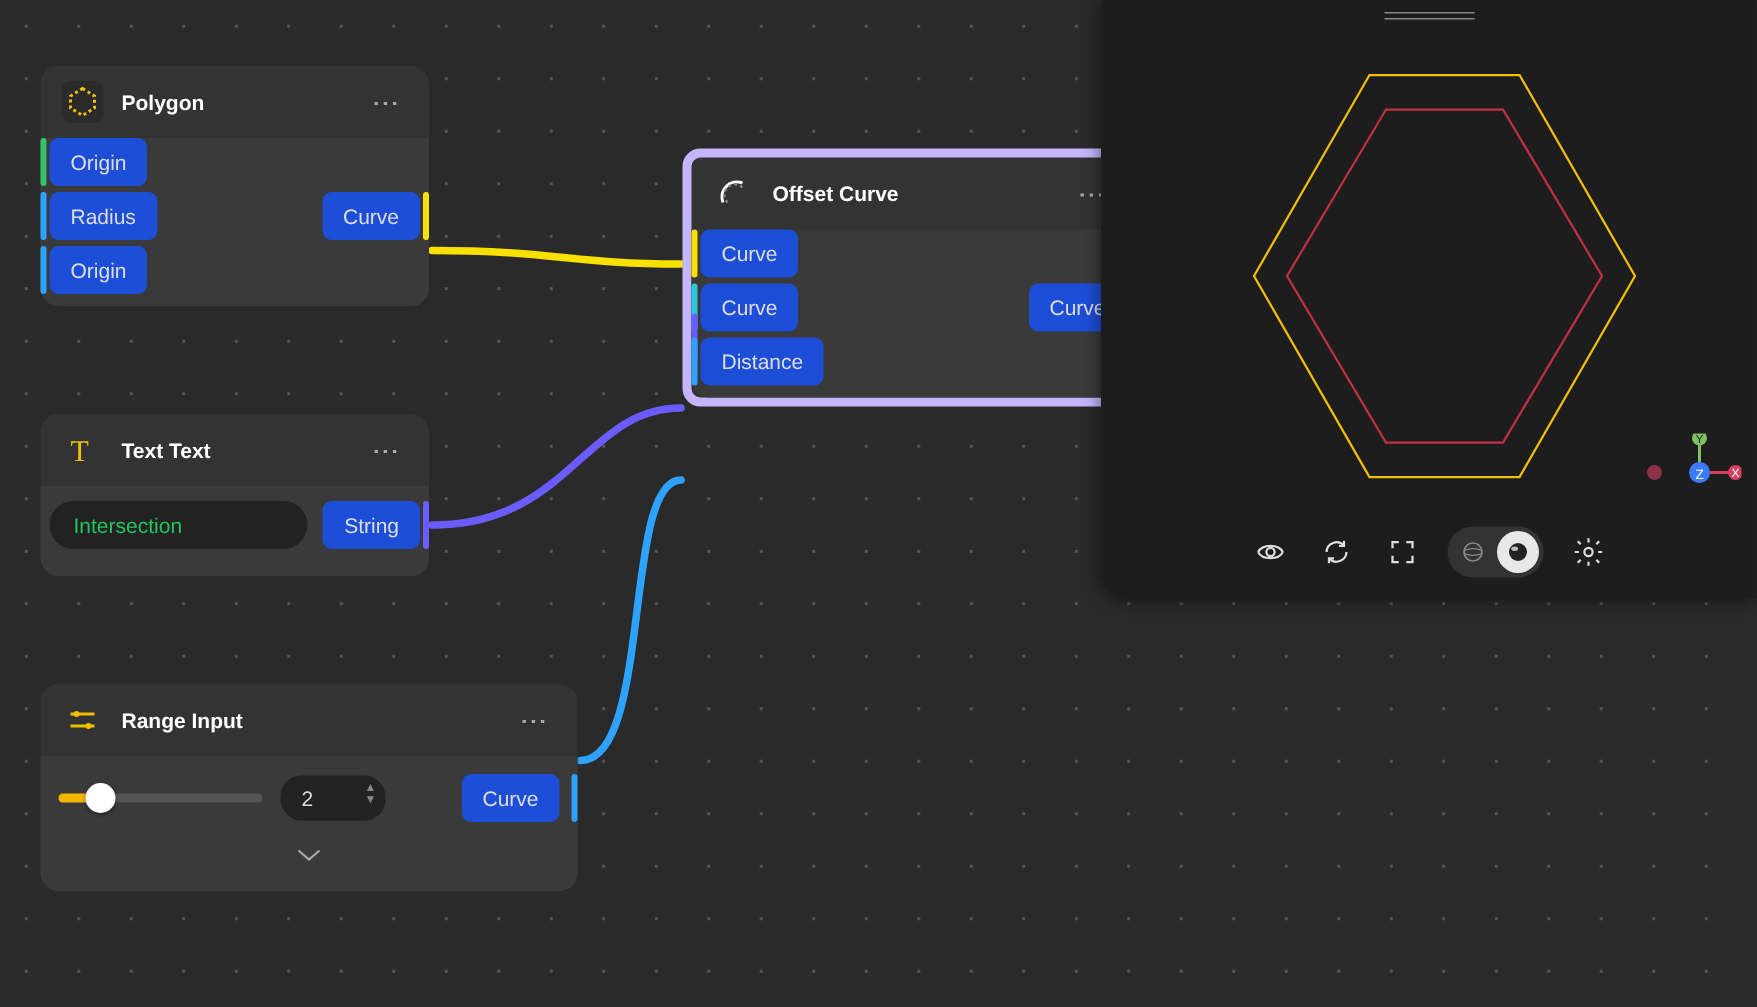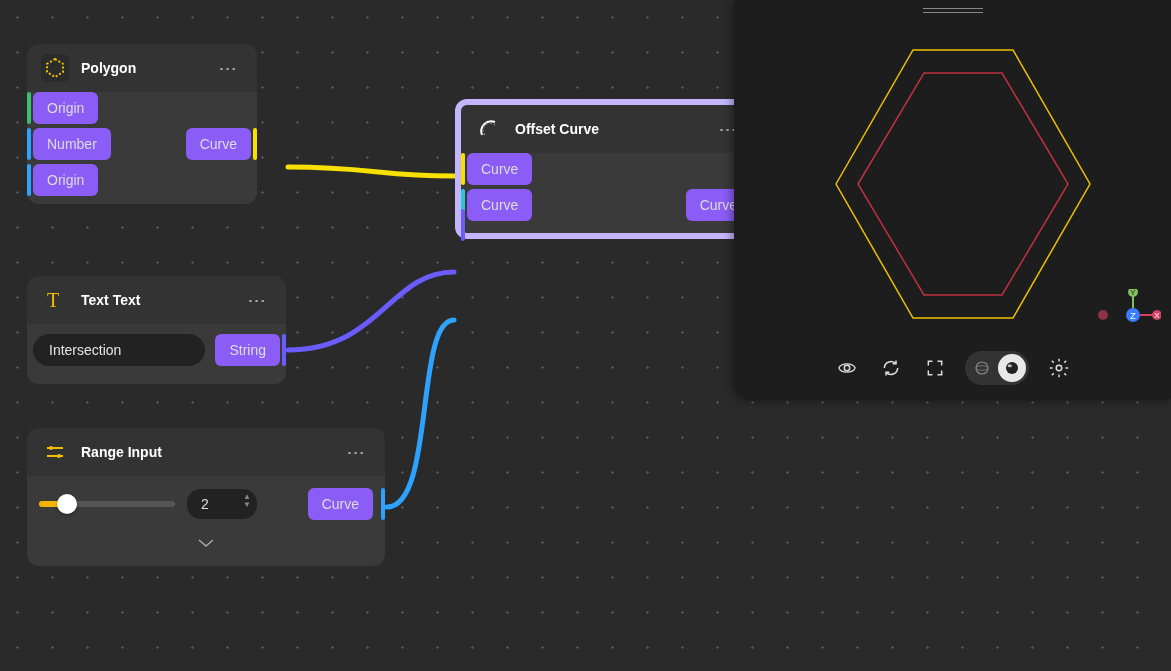--- a/index.html
+++ b/index.html
@@ -71,61 +71,61 @@
       justify-content: space-between;
       align-items: center;
       padding: 0;
       position: relative;
     }
 
     .port-in, .port-out { display: flex; align-items: center; }
     .port-out { padding: 4px 0 4px 0; }
 
     .port-label {
-      background: #8b5cf6;
+      background: #1d4ed8;
       padding: 8px 14px;
       border-radius: 6px;
       font-size: 14px;
       color: #ddd;
       display: inline-block;
       position: relative;
     }
 
     
     .tick {
       width: 4px;
       height: 32px;
       border-radius: 2px;
       position: absolute;
     }
     .tick.left  { left: -6px; }
     .tick.right { right: -6px; }
 
     
-    #node-polygon { top: 44px; left: 27px; width: 230px; }
+    #node-polygon { top: 44px; left: 27px; width: 259px; }
     #node-polygon .node-icon { background: #2b2b2b; }
     
     
     #node-text { top: 276px; left: 27px; width: 259px; }
     #node-text .node-icon {}
 
     
-    #node-range { top: 428px; left: 27px; width: 358px; }
+    #node-range { top: 456px; left: 27px; width: 358px; }
     #node-range .node-icon {}
 
     
     #node-offset { top: 99px; left: 455px; width: 308px; border: 6px solid #c4b5fd; }
     #node-offset .node-icon {}
 
     .text-field {
       background: #222;
       border-radius: 16px;
       padding: 8px 16px;
       font-size: 14px;
-      color: #e5e5e5;
+      color: #22c55e;
       flex: 1;
       margin-right: 10px;
     }
 
     
     .slider-wrap {
       display: flex;
       align-items: center;
       gap: 12px;
       padding: 8px 6px 6px 6px;
@@ -300,21 +300,21 @@
     <span class="menu-icon">⋮</span>
   </div>
   <div class="node-body">
     <div class="port-row">
       <div class="tick left" style="background:#34c26d"></div>
       <span class="port-label">Origin</span>
       <span></span>
     </div>
     <div class="port-row">
       <div class="tick left" style="background:#2da3ff"></div>
-      <span class="port-label">Number</span>
+      <span class="port-label">Radius</span>
       <div class="port-out">
         <span class="port-label">Curve</span>
       </div>
       <div class="tick right" style="background:#f8e000"></div>
     </div>
     <div class="port-row">
       <div class="tick left" style="background:#2da3ff"></div>
       <span class="port-label">Origin</span>
       <span></span>
     </div>
@@ -401,20 +401,25 @@
     <div class="port-row">
       <div class="tick left" style="background:#2cc7d8"></div>
       <span class="port-label">Curve</span>
       <div class="port-out">
         <span class="port-label">Curve</span>
       </div>
       <div class="tick right" style="background:#f8e000"></div>
     </div>
     <div class="port-row">
       <div class="tick left" style="background:#6a5cff"></div>
+      <span></span>
+    </div>
+    <div class="port-row">
+      <div class="tick left" style="background:#2da3ff"></div>
+      <span class="port-label">Distance</span>
       <span></span>
     </div>
   </div>
 </div>
 
 <div class="preview">
   <div class="preview-grip">
     <div></div>
       <div></div>
   </div>

